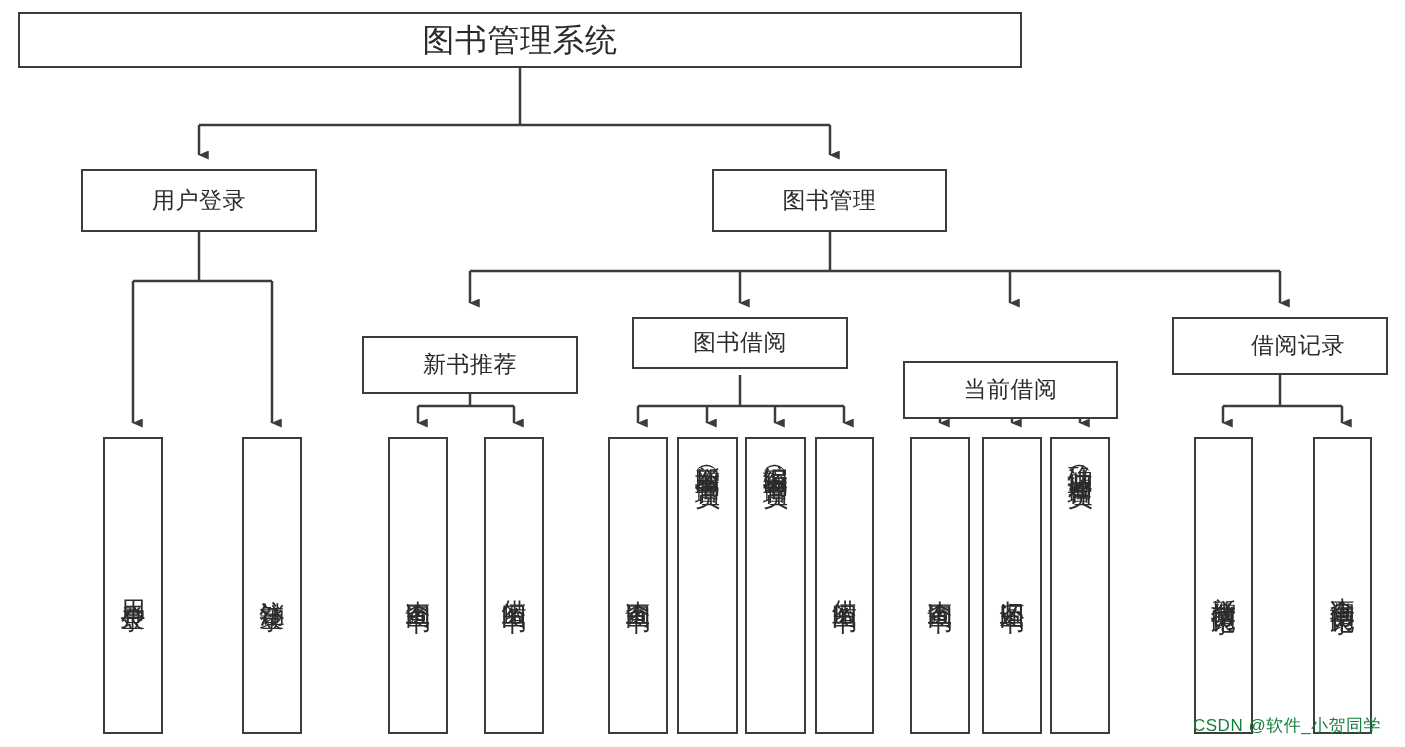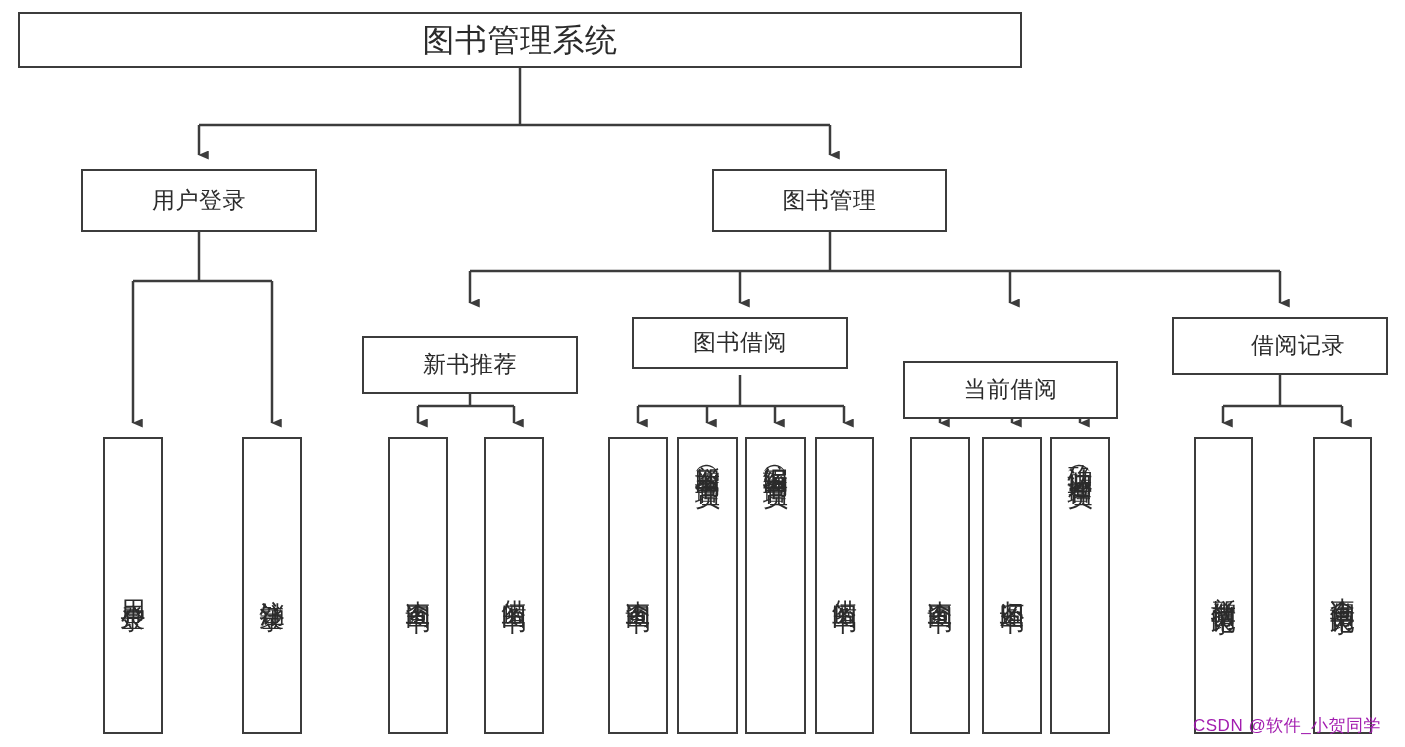--- a/index.html
+++ b/index.html
@@ -63,21 +63,21 @@
   }
   .node.vert.centered {
     align-items: center;
     padding-top: 0;
   }
   #watermark {
     position: absolute;
     left: 1193px;
     top: 714px;
     font-size: 17px;
-    color: #a21caf;
+    color: #15803d;
     white-space: nowrap;
     letter-spacing: 0.5px;
   }
 </style>
 </head>
 <body>
 
 <div id="canvas">
 
   <svg id="edges" viewBox="0 0 1405 747" xmlns="http://www.w3.org/2000/svg">

